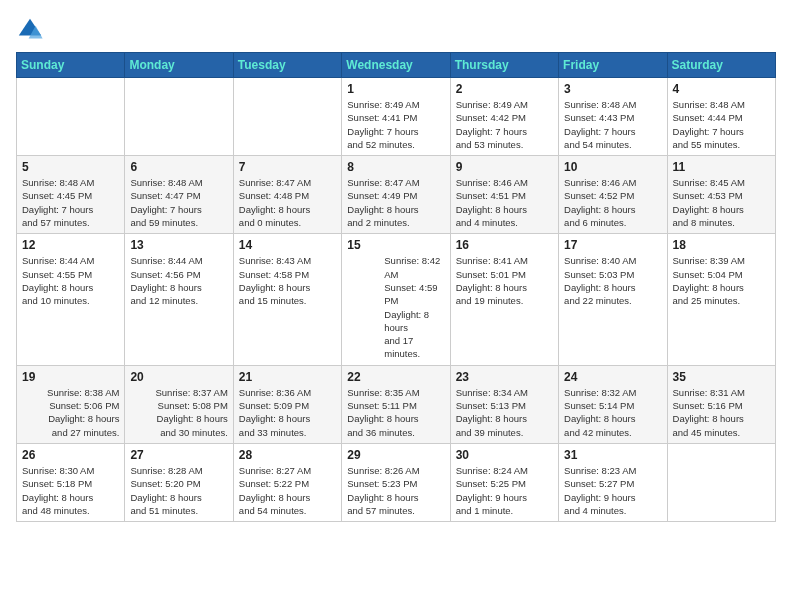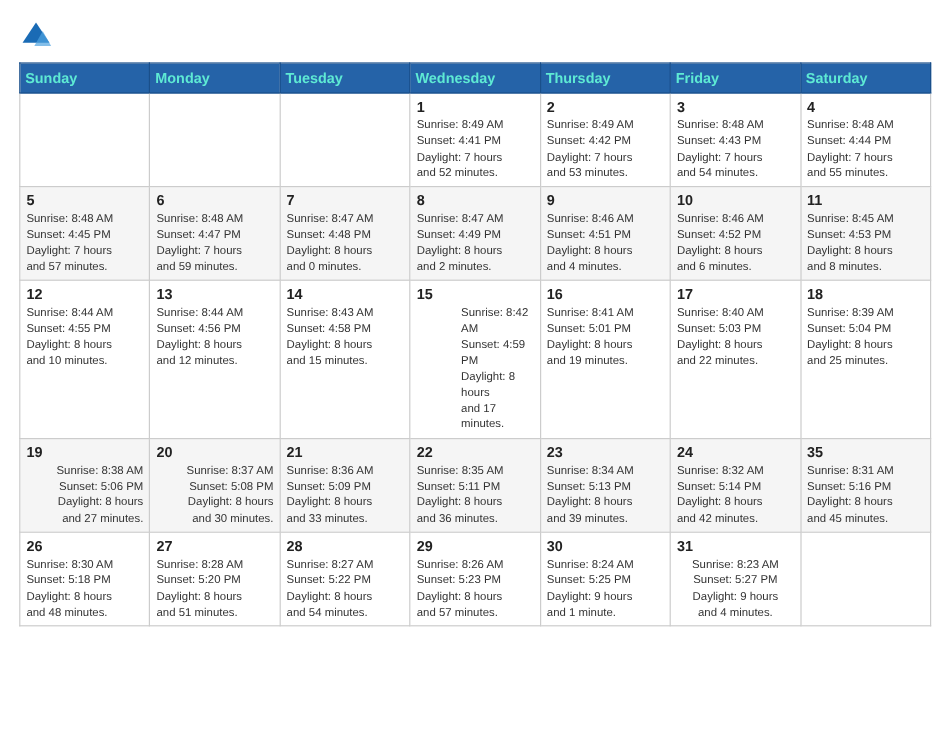--- a/index.html
+++ b/index.html
@@ -334,21 +334,21 @@
         </td>
         <td>
           <div class="day-number">30</div>
           <div class="day-info" style="white-space: pre-line;">Sunrise: 8:24 AM
 Sunset: 5:25 PM
 Daylight: 9 hours
 and 1 minute.</div>
         </td>
         <td>
           <div class="day-number">31</div>
-          <div class="day-info" style="white-space: pre-line; text-align: center;">Sunrise: 8:23 AM
+          <div class="day-info" style="white-space: pre-line;">Sunrise: 8:23 AM
 Sunset: 5:27 PM
 Daylight: 9 hours
 and 4 minutes.</div>
         </td>
         <td class="empty-cell"></td>
       </tr>
     </tbody>
 </table>
 
 </body></html>

